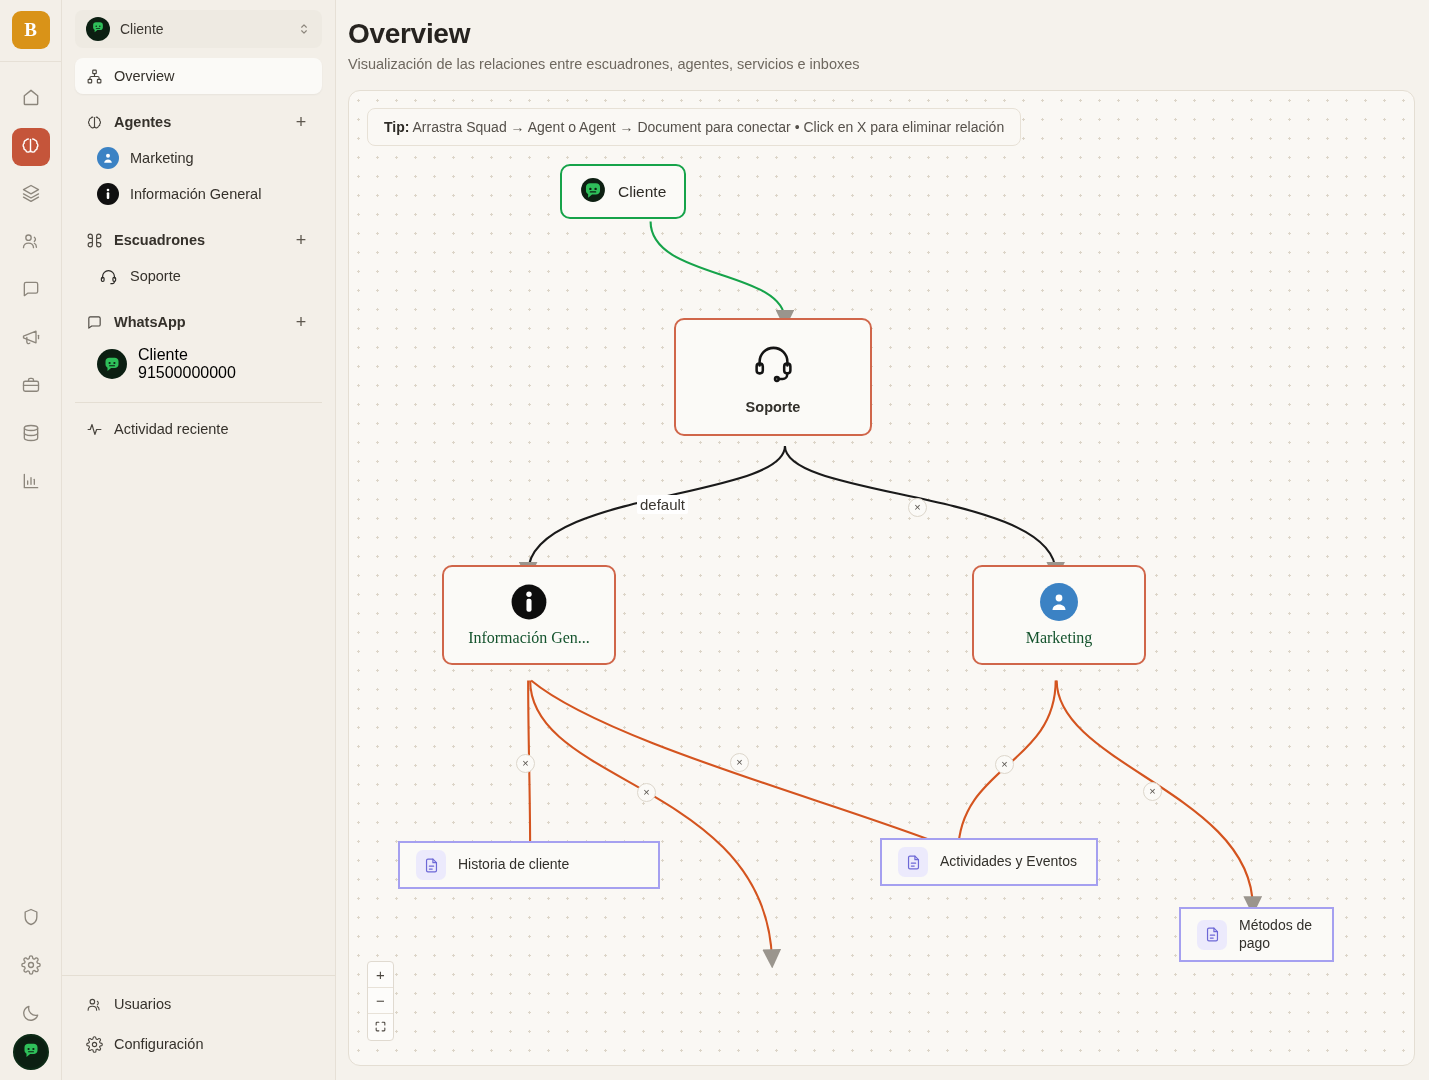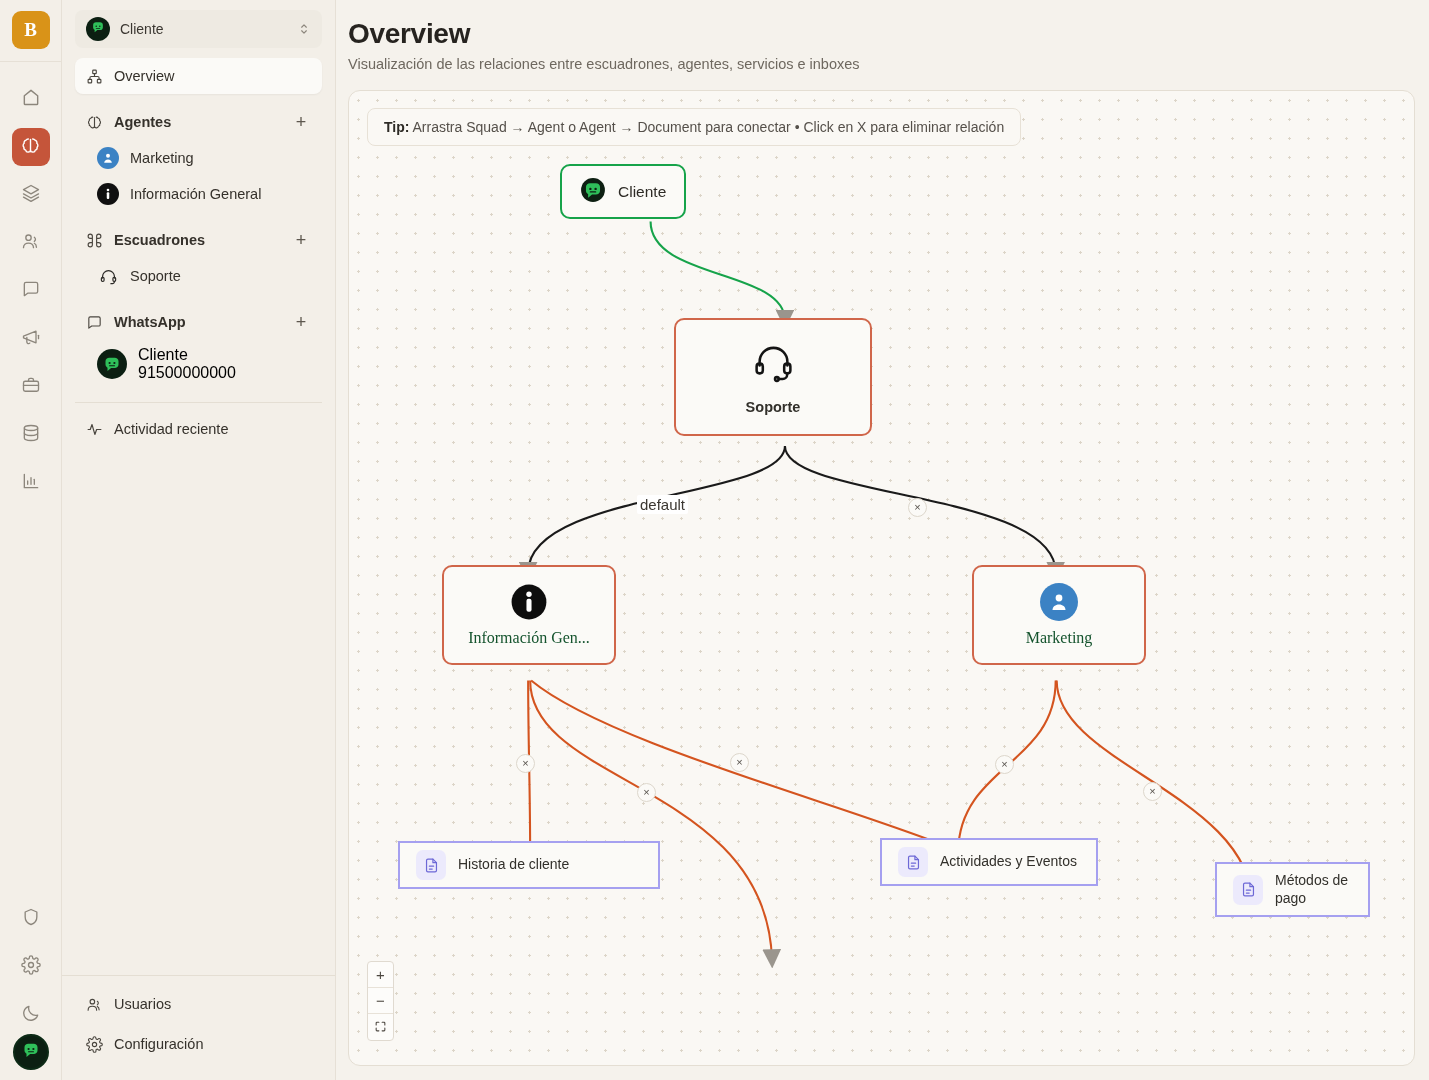--- a/index.html
+++ b/index.html
@@ -557,21 +557,21 @@
           <svg width="17" height="17" viewBox="0 0 24 24" fill="none" stroke="currentColor" stroke-width="1.7" stroke-linecap="round" stroke-linejoin="round">
               <path d="M14 3H7a2 2 0 0 0-2 2v14a2 2 0 0 0 2 2h10a2 2 0 0 0 2-2V8z"></path>
               <path d="M14 3v5h5"></path>
               <path d="M9 13h6"></path>
               <path d="M9 17h4"></path>
             </svg>
         </span>
         <span class="t">Actividades y Eventos</span>
       </div>
 
-      <div class="node node-doc" style="left:830px; top:771px; width:155px; min-height:55px;margin-left:36px;">
+      <div class="node node-doc" style="left:830px; top:816px; width:155px; min-height:55px;">
         <span class="doc-ic">
           <svg width="17" height="17" viewBox="0 0 24 24" fill="none" stroke="currentColor" stroke-width="1.7" stroke-linecap="round" stroke-linejoin="round">
               <path d="M14 3H7a2 2 0 0 0-2 2v14a2 2 0 0 0 2 2h10a2 2 0 0 0 2-2V8z"></path>
               <path d="M14 3v5h5"></path>
               <path d="M9 13h6"></path>
               <path d="M9 17h4"></path>
             </svg>
         </span>
         <span class="t" style="max-width:84px; display:inline-block;">Métodos de pago</span>
       </div>

